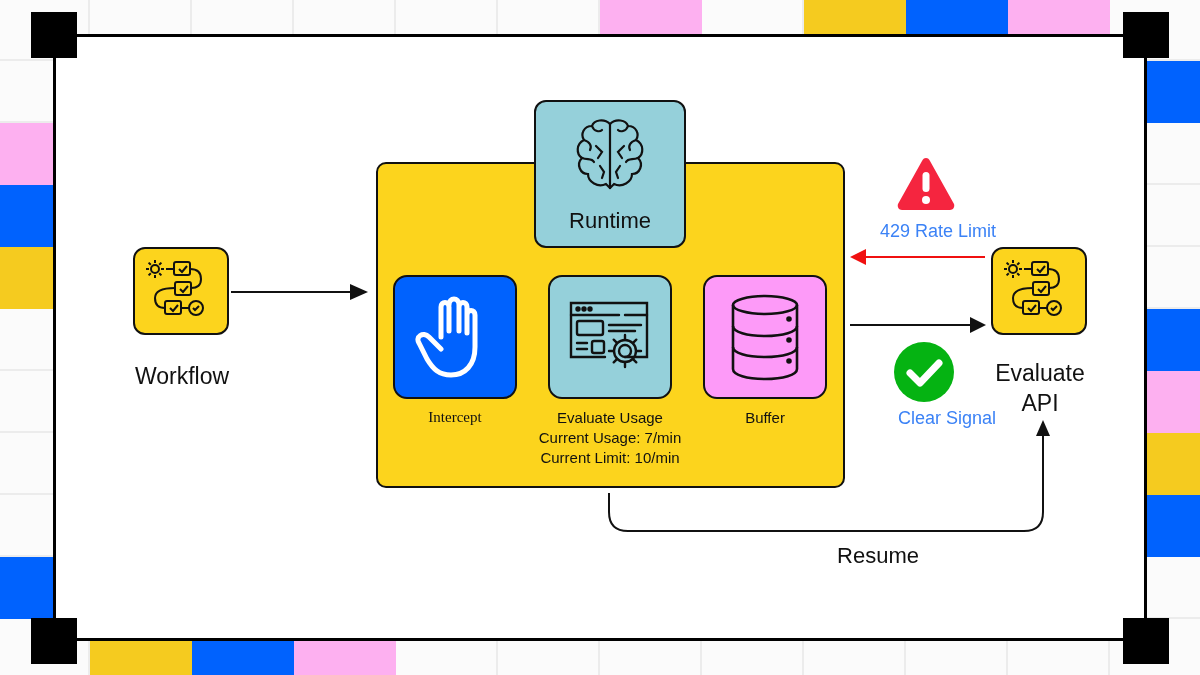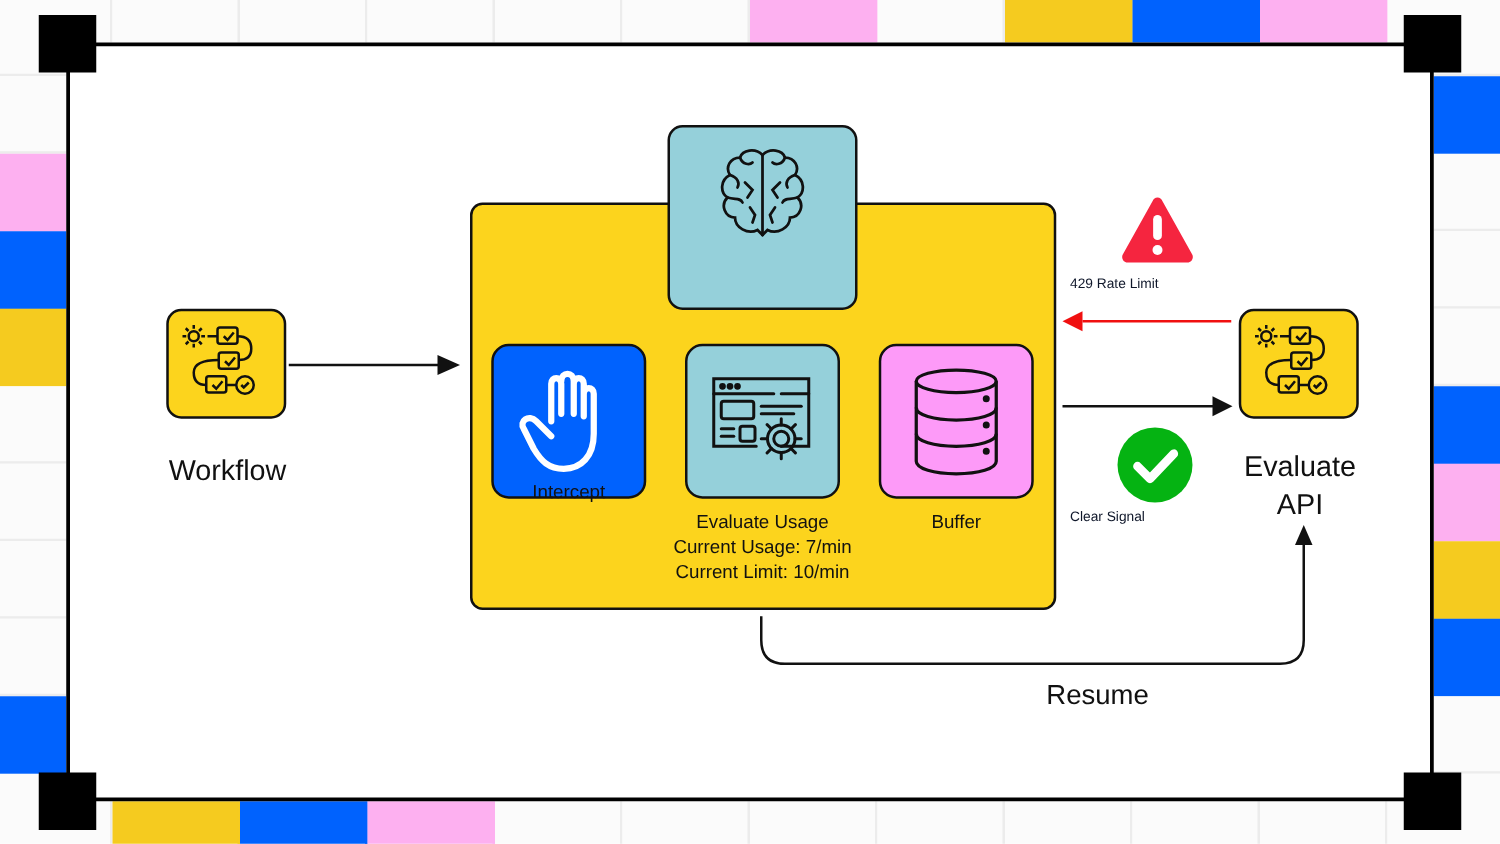--- a/index.html
+++ b/index.html
@@ -27,21 +27,21 @@
   .evaluate { left: 548px; top: 275px; background: #95d0da; }
   .buffer { left: 703px; top: 275px; background: #fd9af8; }
 
   .sub-label { position: absolute; font-size: 15px; text-align: center; color: #111; line-height: 19px; }
 
   .wf-box { position: absolute; width: 96px; height: 88px; background: #fcd41d; border: 2px solid #111; border-radius: 12px; display: flex; align-items: center; justify-content: center; }
   .wf-left { left: 133px; top: 247px; }
   .wf-right { left: 991px; top: 247px; }
 
   .big-label { position: absolute; font-size: 23px; color: #111; text-align: center; line-height: 30px; }
-  .small-label { position: absolute; font-size: 11px; color: #0f172a; text-align: left; }
+  .small-label { position: absolute; font-size: 18px; color: #3b82f6; text-align: right; }
 
   svg.overlay { position: absolute; left: 0; top: 0; width: 1200px; height: 675px; pointer-events: none; }
   .icon-abs { position: absolute; }
 </style>
 </head>
 <body>
 
 <div class="bg-grid" id="bggrid">
     <div class="tile" style="left: -12px; top: -1px;"></div>
     <div class="tile" style="left: -12px; top: 61px;"></div>
@@ -215,28 +215,29 @@
     <path d="M14,24 C20,26 22,30 20,34"></path>
     <path d="M26,30 L32,36 L28,42"></path>
     <path d="M12,42 C18,44 22,42 24,46"></path>
     <path d="M30,50 L34,56 L32,62"></path>
     <path d="M58,10 C56,16 50,16 48,14"></path>
     <path d="M66,24 C60,26 58,30 60,34"></path>
     <path d="M54,30 L48,36 L52,42"></path>
     <path d="M68,42 C62,44 58,42 56,46"></path>
     <path d="M50,50 L46,56 L48,62"></path>
   </svg>
+  <div class="runtime-label">Runtime</div>
 </div>
 
 <div class="tile-box intercept">
   <svg width="80" height="88" viewBox="0 0 80 88" fill="none" stroke="#fff" stroke-width="5" stroke-linecap="round" stroke-linejoin="round">
     <path d="M26,44 L26,14 C26,8 34,8 34,14 L34,38 M34,12 C34,4 44,4 44,12 L44,38 M44,14 C44,8 52,8 52,14 L52,40 M52,22 C52,16 60,16 60,22 L60,54 C60,72 50,82 36,82 C24,82 18,76 12,66 L4,50 C0,44 8,38 14,44 L26,56"></path>
   </svg>
 </div>
-<div class="sub-label" style="left:393px;top:384px;width:124px;">Intercept</div>
+<div class="sub-label" style="left:393px;top:408px;width:124px;font-family:Liberation Serif, serif;">Intercept</div>
 
 <div class="tile-box evaluate">
   <svg width="90" height="76" viewBox="0 0 90 76" fill="none" stroke="#111" stroke-width="2.4" stroke-linecap="round">
     <path d="M60,58 L82,58 L82,4 L6,4 L6,58 L40,58"></path>
     <line x1="6" y1="16" x2="54" y2="16"></line>
     <line x1="60" y1="16" x2="82" y2="16"></line>
     <circle cx="13" cy="10" r="1.5" fill="#111"></circle>
     <circle cx="19" cy="10" r="1.5" fill="#111"></circle>
     <circle cx="25" cy="10" r="1.5" fill="#111"></circle>
     <rect x="12" y="22" width="26" height="14" rx="2"></rect>

